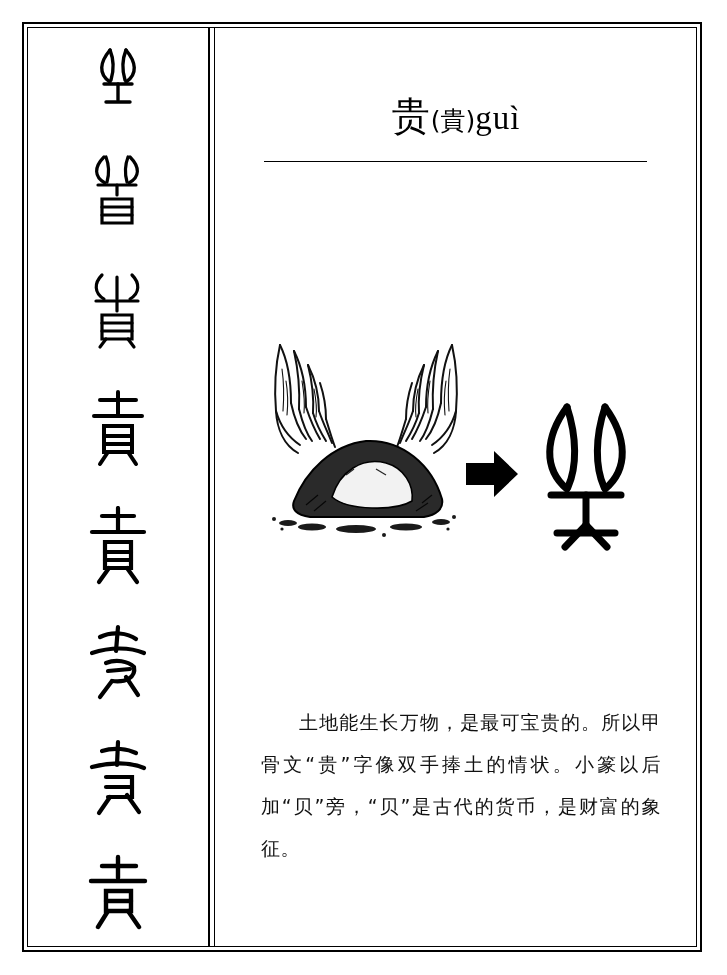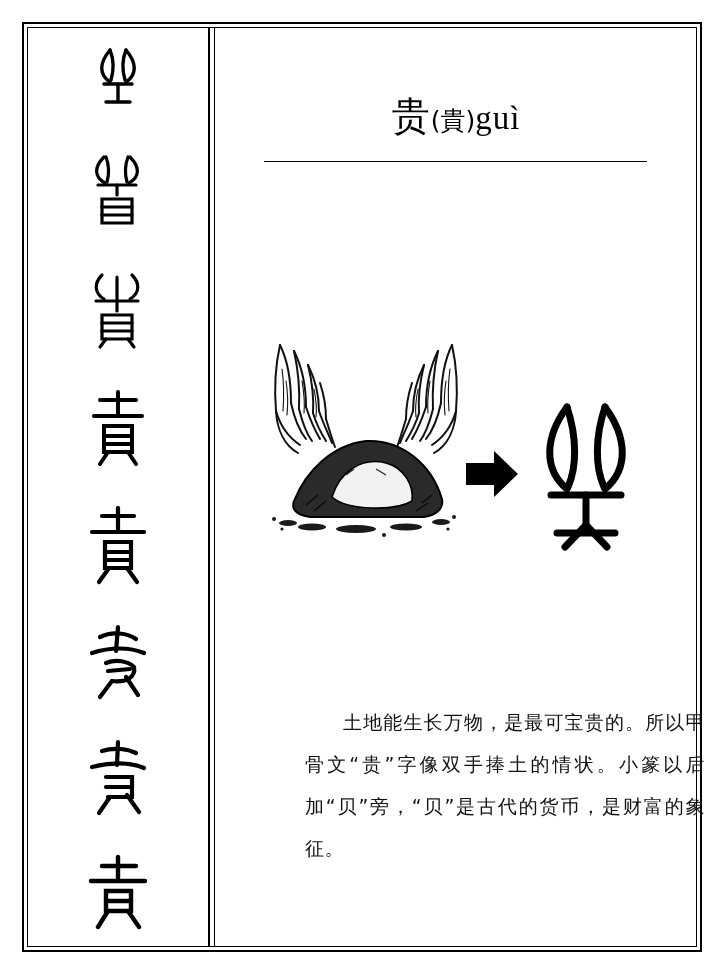--- a/index.html
+++ b/index.html
@@ -165,21 +165,20 @@
     position: absolute;
     left: 45px;
     top: 672px;
     width: 400px;
     font-family: "DejaVu Sans", sans-serif;
     font-size: 19px;
     line-height: 42px;
     color: #111;
     text-align: justify;
     letter-spacing: 0.5px;
-    margin-left: 44px;
   }
   .explanation p {
     margin: 0;
     text-indent: 38px;
   }
 </style>
 </head>
 <body>
 
 <div class="page">

